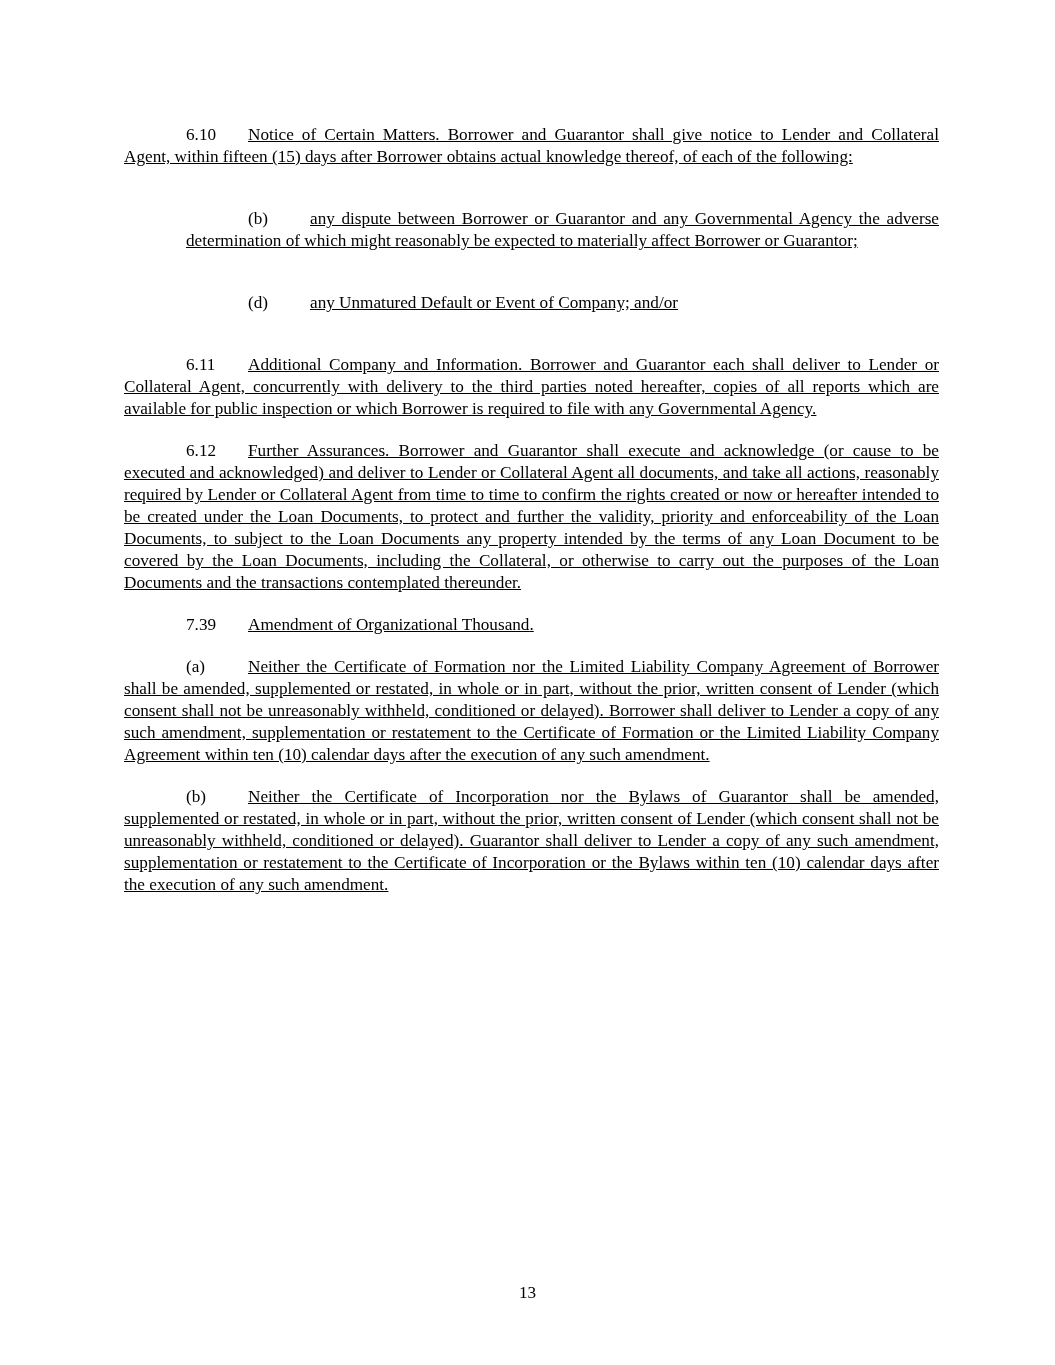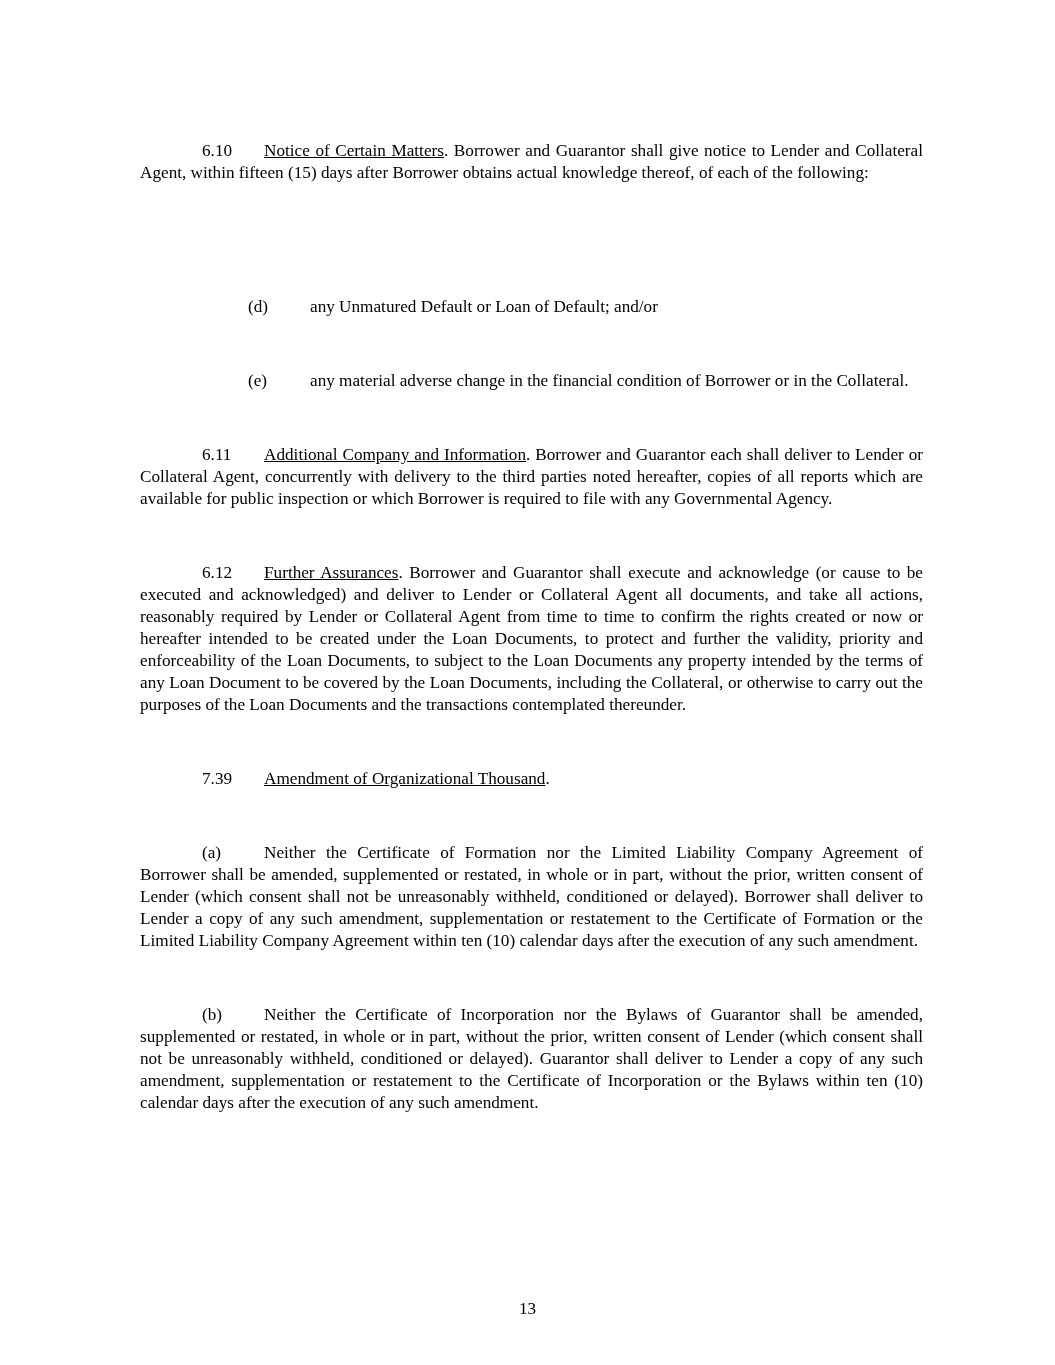--- a/index.html
+++ b/index.html
@@ -2,42 +2,42 @@
 <html><head>
   <meta charset="utf-8">
   <style>
     html, body { margin: 0; padding: 0; background: #ffffff; }
     body {
       width: 1055px; height: 1365px; position: relative; overflow: hidden;
       font-family: "Liberation Serif", "DejaVu Serif", serif;
       color: #000; font-size: 17.2px; line-height: 22px;
     }
     .page { position: absolute; left: 124px; top: 124px; width: 815px; }
-    p { margin: 16px; text-align: justify; }
+    p { margin: 0; text-align: justify; text-decoration: underline; }
     .para { text-indent: 62px; }
     .sub { margin-left: 62px; text-indent: 62px; }
     .num { display: inline-block; width: 62px; text-indent: 0; }
     .heading { text-decoration: underline; }
     .gap { height: 20px; }
-    .pagenum { position: absolute; top: 1282px; left: 0; width: 1055px; text-align: center; margin-top: 16px; }
+    .pagenum { position: absolute; top: 1282px; left: 0; width: 1055px; text-align: center; }
   </style>
 </head>
 <body>
 
 <div class="page">
 
   <p class="para"><span class="num">6.10</span><span class="heading">Notice of Certain Matters</span><span>.  Borrower and Guarantor shall give notice to Lender and Collateral Agent, within fifteen (15) days after Borrower obtains actual knowledge thereof, of each of the following:</span></p>
   <div class="gap"></div>
 
   <div class="gap"></div>
+  <p class="sub"><span class="num">(b)</span><span>any dispute between Borrower or Guarantor and any Governmental Agency the adverse determination of which might reasonably be expected to materially affect Borrower or Guarantor;</span></p>
   <div class="gap"></div>
   <div class="gap"></div>
-  <p class="sub"><span class="num">(d)</span><span>any Unmatured Default or Loan of Default; and/or</span></p>
+  <p class="sub"><span class="num">(d)</span><span>any Unmatured Default or Event of Company; and/or</span></p>
   <div class="gap"></div>
-  <p class="sub"><span class="num">(e)</span><span>any material adverse change in the financial condition of Borrower or in the Collateral.</span></p>
   <div class="gap"></div>
 
   <p class="para"><span class="num">6.11</span><span class="heading">Additional Company and Information</span><span>.  Borrower and Guarantor each shall deliver to Lender or Collateral Agent, concurrently with delivery to the third parties noted hereafter, copies of all reports which are available for public inspection or which Borrower is required to file with any Governmental Agency.</span></p>
   <div class="gap"></div>
 
   <p class="para"><span class="num">6.12</span><span class="heading">Further Assurances</span><span>.  Borrower and Guarantor shall execute and acknowledge (or cause to be executed and acknowledged) and deliver to Lender or Collateral Agent all documents, and take all actions, reasonably required by Lender or Collateral Agent from time to time to confirm the rights created or now or hereafter intended to be created under the Loan Documents, to protect and further the validity, priority and enforceability of the Loan Documents, to subject to the Loan Documents any property intended by the terms of any Loan Document to be covered by the Loan Documents, including the Collateral, or otherwise to carry out the purposes of the Loan Documents and the transactions contemplated thereunder.</span></p>
   <div class="gap"></div>
 
   <p class="para"><span class="num">7.39</span><span class="heading">Amendment of Organizational Thousand</span><span>.</span></p>
   <div class="gap"></div>

